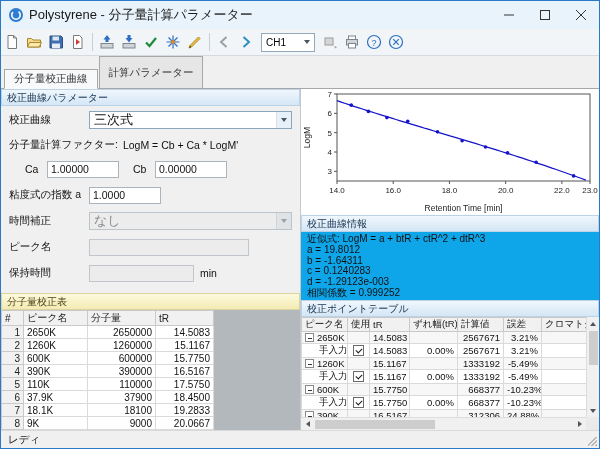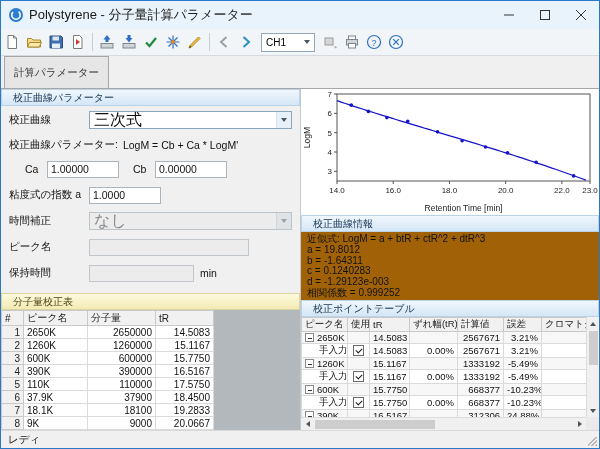--- a/index.html
+++ b/index.html
@@ -32,30 +32,30 @@
   
   .tabstrip { flex:0 0 21px; display:flex; align-items:flex-end; padding-left:3px; background:#f0f0f0; border-bottom:1px solid #a7a7a7; }
   .tab { height:32px; padding:0 9px; font-size:10.5px; display:flex; align-items:center; border:1px solid #a7a7a7; border-bottom:none; background:#e6e6e6; margin-right:1px; color:#333; }
   .tab.active { background:#f7f9fa; height:20px; margin-bottom:-1px; border-bottom:1px solid #f7f9fa; z-index:2; }
 
   
   .main { flex:1; display:flex; min-height:0; }
   .left { flex:0 0 300px; width:300px; display:flex; flex-direction:column; border-right:1px solid #c3c8cd; min-height:0; }
   .right { flex:1; display:flex; flex-direction:column; min-width:0; min-height:0; background:#f0f0f0; }
 
-  .section-hdr { flex:0 0 17px; background:linear-gradient(#f0f7fd,#d4e6f5); border:1px solid #bcd2e6; display:flex; align-items:center; padding-left:11px; font-size:10px; color:#14324f;font-family:Liberation Mono, monospace; }
+  .section-hdr { flex:0 0 17px; background:linear-gradient(#f0f7fd,#d4e6f5); border:1px solid #bcd2e6; display:flex; align-items:center; padding-left:5px; font-size:10px; color:#14324f;font-family:Liberation Mono, monospace; }
   .section-hdr.yellow { background:linear-gradient(#fdf9dd,#f3ebb4); border-color:#ddd39e; color:#4a3f10; }
 
   
   .form { padding:5px 8px 3px 8px; font-size:10.5px; color:#111; }
   .frow { display:flex; align-items:center; height:18px; margin-bottom:8px; }
   .frow.small { height:15px; }
   .flabel { flex:0 0 80px; white-space:nowrap; overflow:hidden; }
   .flabel.inline { flex:0 0 22px; }
-  .combo { width:208px; height:18px; border:1px solid #8aa6bd; background:#fff; display:flex; align-items:center; padding-left:4px; font-size:16px; }
+  .combo { width:208px; height:18px; border:1px solid #8aa6bd; background:#fff; display:flex; align-items:center; padding-left:4px; font-size:13px; }
   .combo .carrow { margin-left:auto; width:15px; height:100%; display:flex; align-items:center; justify-content:center; border-left:1px solid #d7e2ec; background:#e9f1f8; }
   .combo.disabled { background:#ececec; color:#8a8a8a; border-color:#bcc4cb;gap:48px; }
   .combo.disabled .carrow { background:#e0e3e6; border-left-color:#d0d4d8; }
   .tbox { height:17px; border:1px solid #a9b4bd; background:#fff; font-size:10.5px; display:flex; align-items:center; padding:0 3px; }
   .tbox.disabled { background:#ececec; border-color:#c0c6cc; }
   .unit { margin-left:6px; }
 
   
   .gridwrap { flex:1; min-height:0; background:#b3b8bd; overflow:hidden; }
   table.grid { border-collapse:collapse; table-layout:fixed; width:212px; font-size:10px; background:#fff; }
@@ -63,21 +63,21 @@
   .grid tr.hdr td, .grid td.rowhead { background:#f1f1f1; border:1px solid #c9c9c9; color:#222; }
   .grid tr.hdr td { height:14px; }
   .grid .num { text-align:right; }
   .grid td.selcell { box-shadow:inset 0 0 0 1.5px #4d4d4d; }
 
   
   .chartpanel { flex:0 0 126px; background:#fff; }
   .chartpanel svg { display:block; }
 
   
-  .infobody { flex:0 0 68px; background:#a16207; font-size:10px; line-height:10.8px; padding:2px 6px; color:#111; overflow:hidden; }
+  .infobody { flex:0 0 68px; background:#0ea5e9; font-size:10px; line-height:10.8px; padding:2px 6px; color:#111; overflow:hidden; }
 
   
   .ptwrap { flex:1; position:relative; min-height:0; background:#f0f0f0; }
   .pt-clip { position:absolute; left:0; top:0; right:13px; bottom:13px; overflow:hidden; background:#fff; }
   table.pt { border-collapse:collapse; table-layout:fixed; width:310px; font-size:9.5px; }
   .pt td { border:1px solid #dadada; height:12px; padding:0 3px; background:#fff; white-space:nowrap; overflow:hidden; color:#111; }
   .pt tr.hdr td { background:#f1f1f1; border:1px solid #c9c9c9; height:14px; color:#222; }
   .pt .num { text-align:right; }
   .pt tr.grp td { background:#f7f7f7; }
   .expander { display:inline-block; width:9px; height:9px; border:1px solid #8a8a8a; background:#fff; position:relative; vertical-align:-1px; margin-right:3px; }
@@ -224,20 +224,23 @@
     </div>
     <div class="tbtn">
       <svg viewBox="0 0 16 16">
           <circle cx="8" cy="8" r="6.5" fill="none" stroke="#2d6fc2" stroke-width="1.2"></circle>
           <path d="M5.2 5.2l5.6 5.6M10.8 5.2l-5.6 5.6" stroke="#2d6fc2" stroke-width="1.2"></path>
         </svg>
     </div>
   </div>
 
   <div class="tabstrip">
+    <div class="tab active">
+        <span>分子量校正曲線</span>
+      </div>
     <div class="tab">
         <span>計算パラメーター</span>
       </div>
   </div>
 
   <div class="main">
 
     <div class="left">
       <div class="section-hdr">
         <span>校正曲線パラメーター</span>
@@ -247,21 +250,21 @@
         <div class="frow">
           <span class="flabel">校正曲線</span>
           <div class="combo">
             <span>三次式</span>
             <span class="carrow">
                 <span class="tri-d"></span>
               </span>
           </div>
         </div>
         <div class="frow small">
-          <span>校正曲線パラメーター:</span>
+          <span>分子量計算ファクター:</span>
           <span style="margin-left:5px;">LogM = Cb + Ca * LogM'</span>
         </div>
         <div class="frow" style="padding-left:16px;">
           <span class="flabel inline">Ca</span>
           <div class="tbox" style="width:72px;">
               <span>1.00000</span>
             </div>
           <span class="flabel inline" style="margin-left:14px;">Cb</span>
           <div class="tbox" style="width:72px;">
               <span>0.00000</span>

